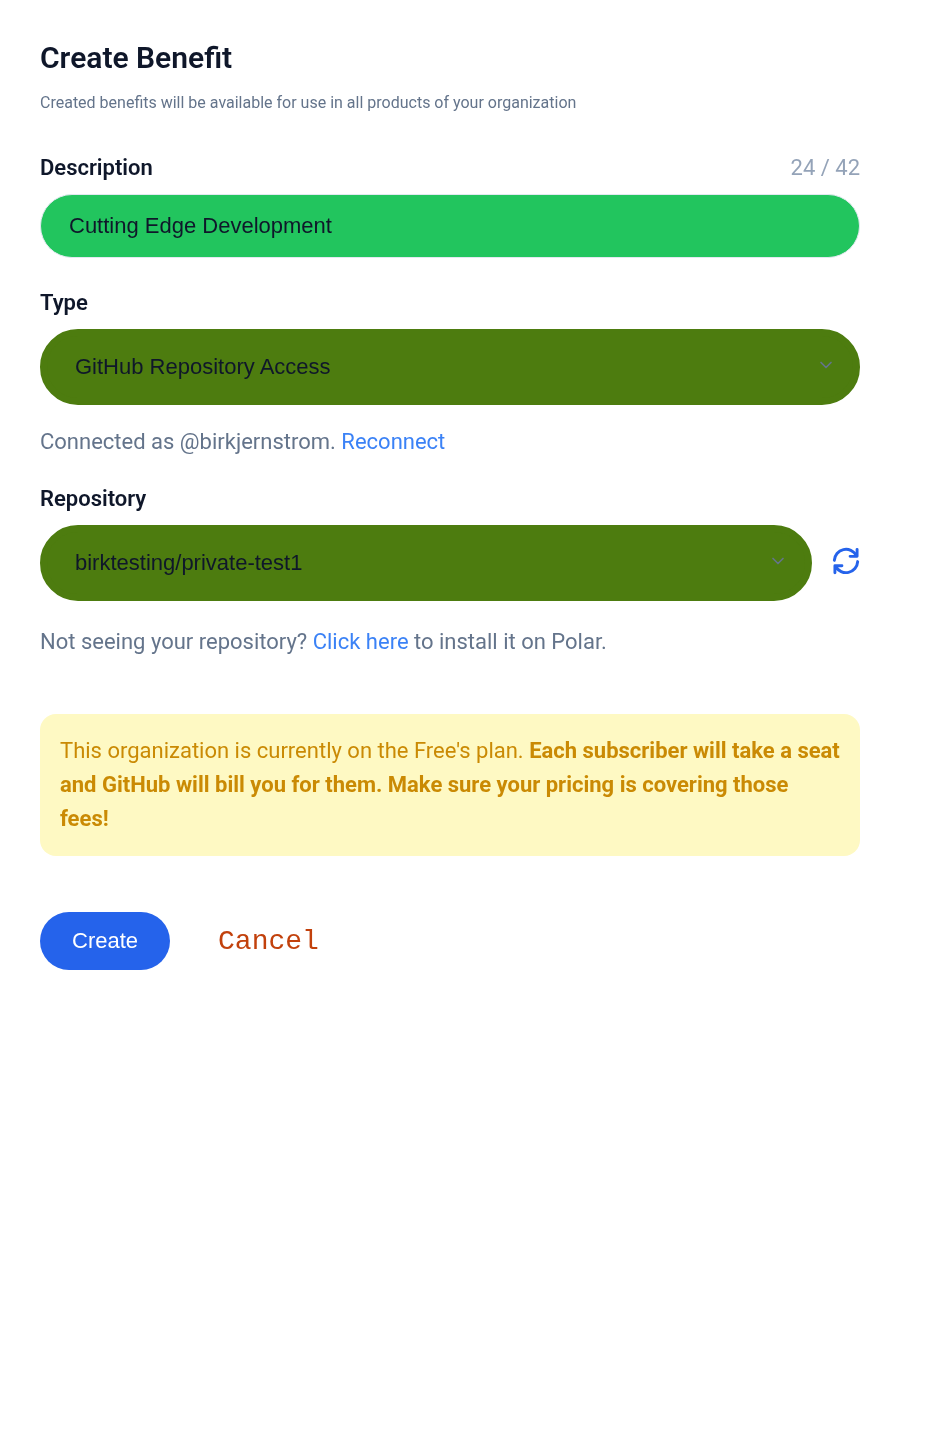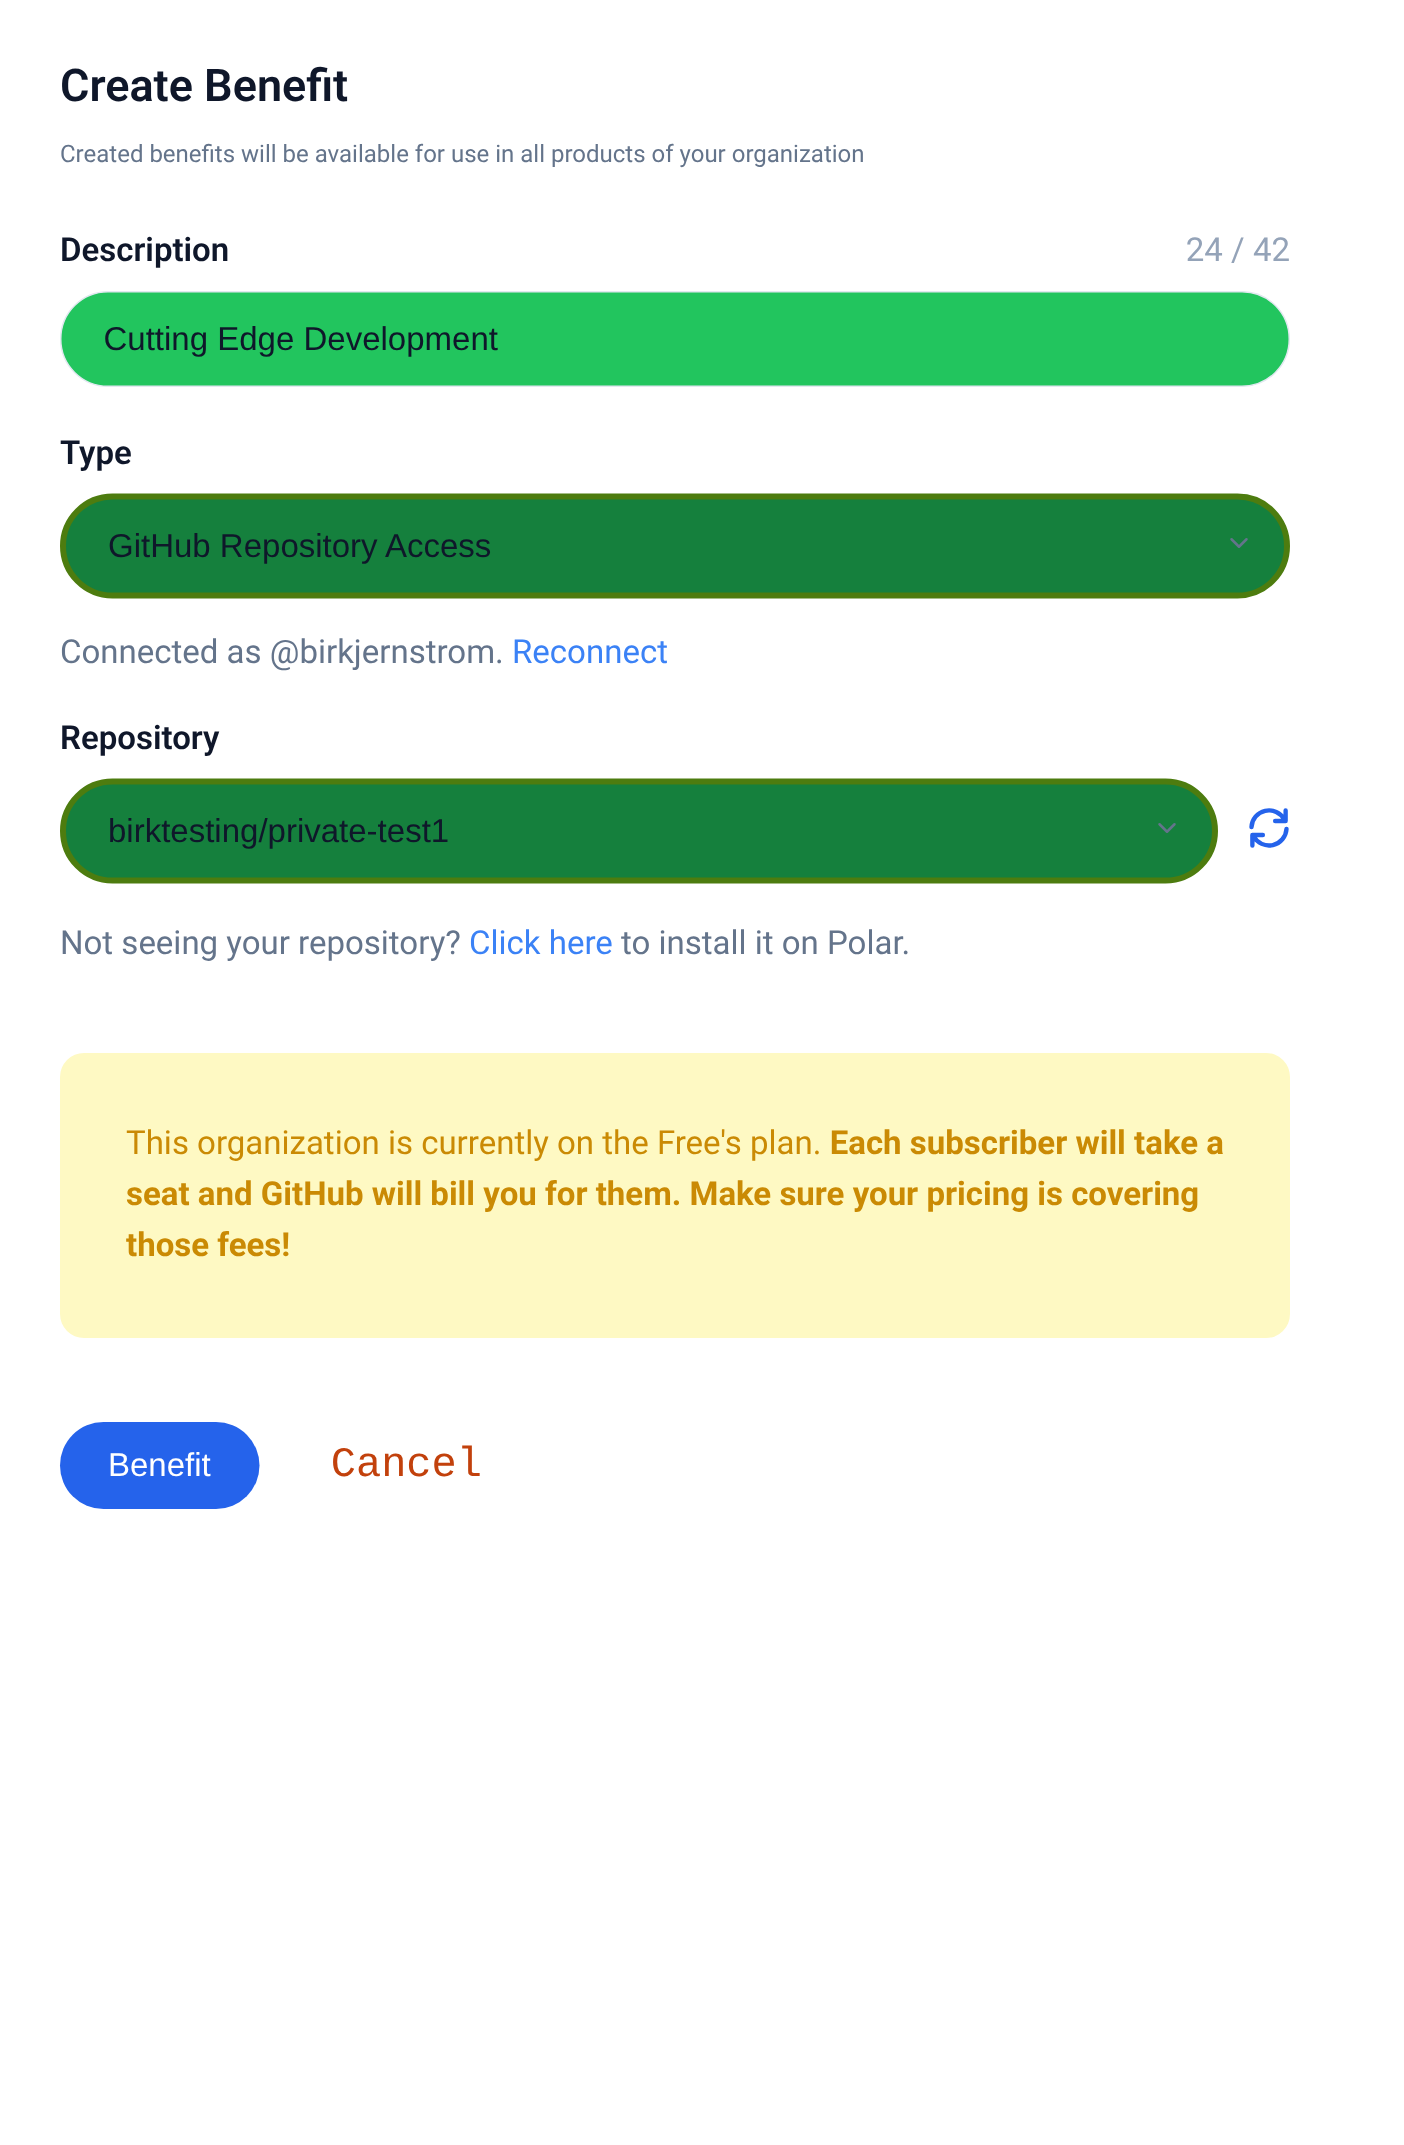--- a/index.html
+++ b/index.html
@@ -58,23 +58,23 @@
       outline: none;
     }
     .select-wrapper {
       position: relative;
       width: 100%;
     }
     .select-field {
       width: 100%;
       padding: 18px 28px;
       font-size: 22px;
-      border: 4px solid #4d7c0f;
+      border: 7px solid #4d7c0f;
       border-radius: 999px;
-      background: #15803d;
+      background: #4d7c0f;
       color: #0f172a;
       outline: none;
       appearance: none;
       cursor: pointer;
       text-align: left;
     }
     .chevron {
       position: absolute;
       right: 24px;
       top: 50%;
@@ -113,21 +113,21 @@
     }
     .helper-text {
       font-size: 22px;
       color: #64748b;
       margin-top: 24px;
       line-height: 1.5;
     }
     .warning-box {
       background: #fef9c3;
       border-radius: 16px;
-      padding: 44px;
+      padding: 20px;
       margin-top: 56px;
       margin-bottom: 40px;
     }
     .warning-text {
       font-size: 22px;
       color: #ca8a04;
       line-height: 1.55;
     }
     .warning-bold {
       font-weight: 700;
@@ -220,16 +220,16 @@
   </div>
 
   <div class="warning-box">
     <p class="warning-text">
       <span>This organization is currently on the Free's plan. </span><span class="warning-bold">Each subscriber will take a seat and GitHub will bill you for them. Make sure your pricing is covering those fees!</span>
     </p>
   </div>
 
 
   <div class="button-row">
-    <button class="btn-primary">Benefit</button>
+    <button class="btn-primary">Create</button>
     <button class="btn-link">Cancel</button>
   </div>
 </div>
 
 </body></html>

